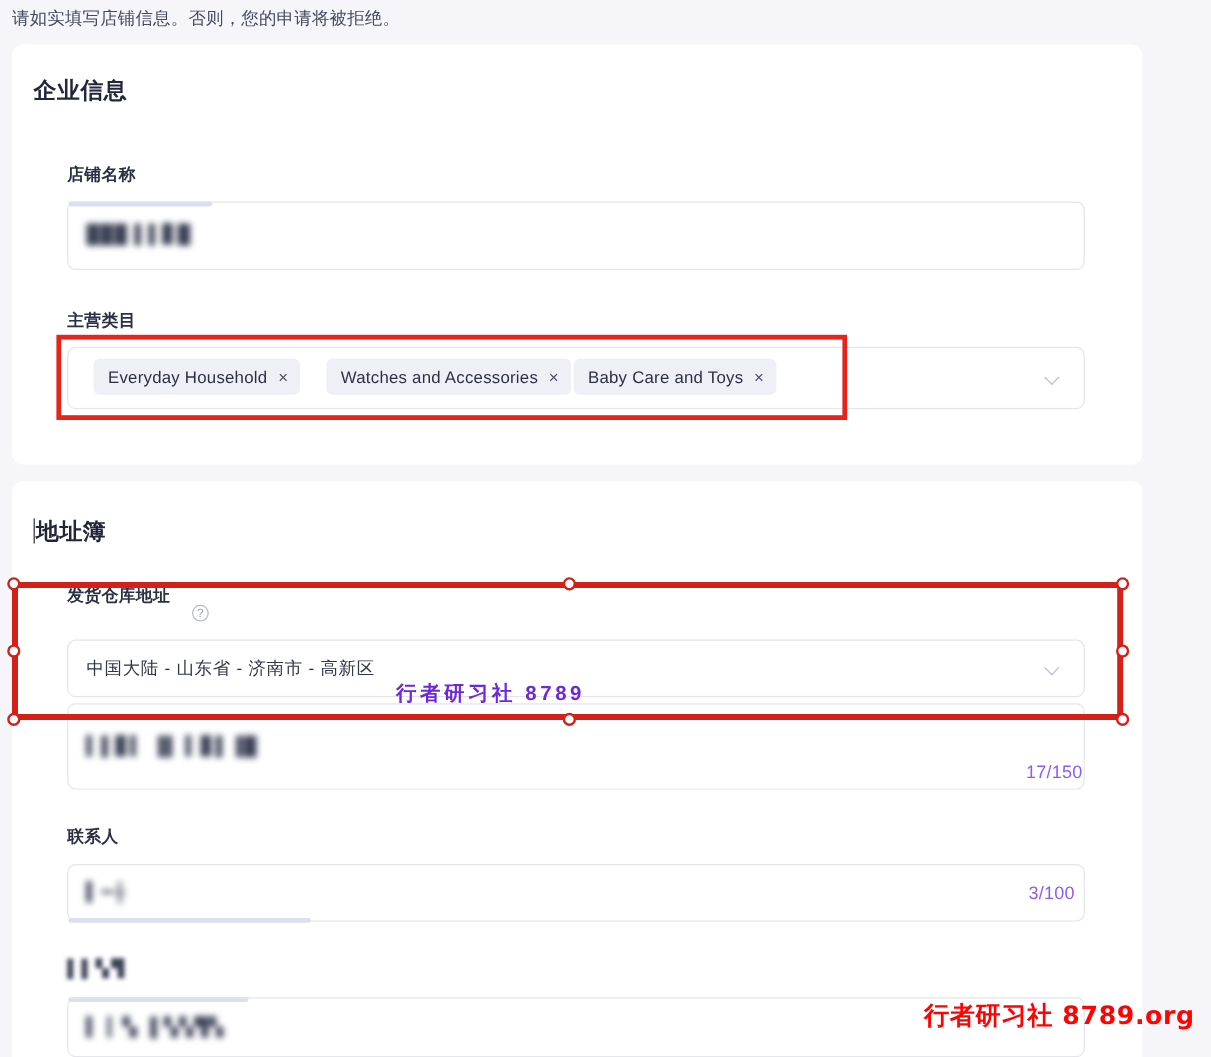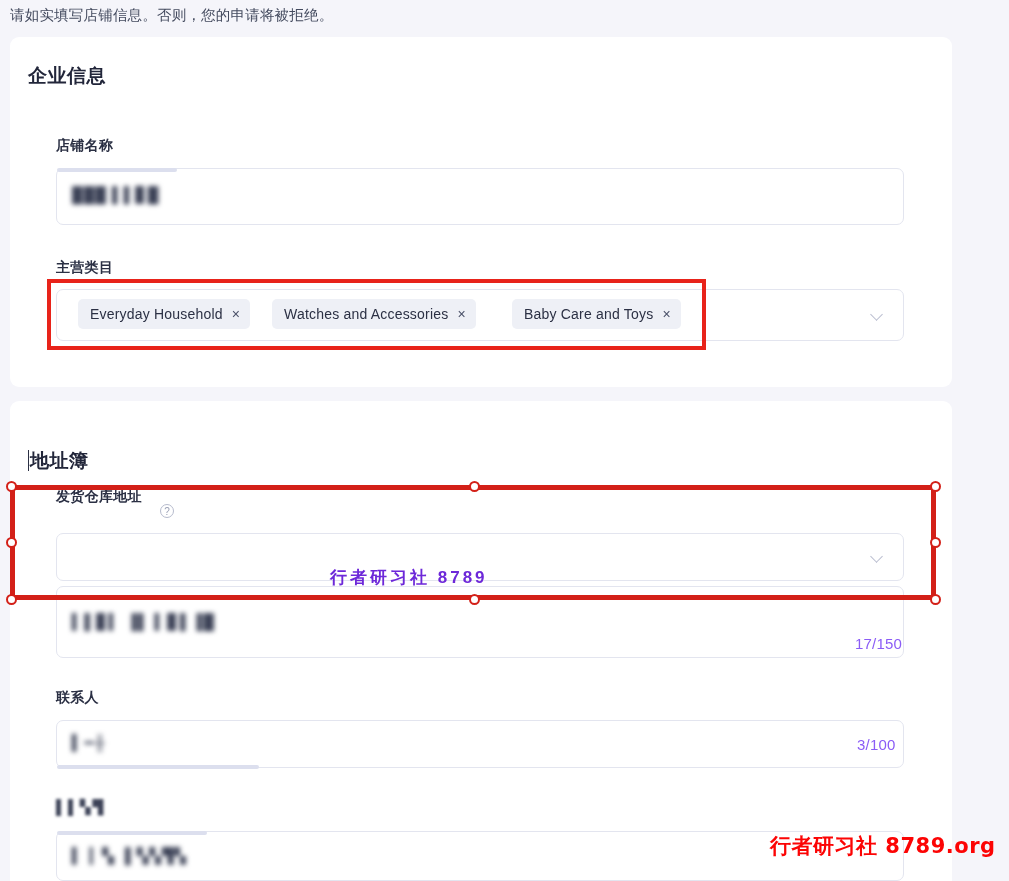--- a/index.html
+++ b/index.html
@@ -44,21 +44,21 @@
   .card-addr { top: 401px; height: 480px; border-bottom-left-radius: 0; border-bottom-right-radius: 0; }
 
   .section-title {
     position: absolute;
     font-size: 19px;
     font-weight: bold;
     color: #22263a;
     letter-spacing: 0.5px;
   }
   .title-biz { left: 28px; top: 63px; }
-  .title-addr { left: 28px; top: 430px; margin-top: 18px; }
+  .title-addr { left: 28px; top: 430px; }
 
   .caret-before {
     display: inline-block;
     width: 1px;
     height: 21px;
     background: #2b3044;
     vertical-align: -4px;
     margin-right: 1px;
   }
 
@@ -250,37 +250,38 @@
   <div class="input-box" style="left:56px; top:289px; width:848px; height:52px;"></div>
 
   <div class="tag" style="left:78px; top:299px;">
     <span>Everyday Household</span>
     <span class="tag-x">×</span>
   </div>
   <div class="tag" style="left:272px; top:299px;">
     <span>Watches and Accessories</span>
     <span class="tag-x">×</span>
   </div>
-  <div class="tag" style="left:512px; top:299px;text-align:center;">
+  <div class="tag" style="left:478px; top:299px;text-align:center;">
     <span>Baby Care and Toys</span>
     <span class="tag-x">×</span>
   </div>
 
   <div class="chevron" style="left:872px; top:309px;"></div>
 
   <div class="red-box" style="left:47px; top:279px; width:659px; height:71px;"></div>
 
   <div class="card card-addr"></div>
 
   <div class="section-title title-addr"><span class="caret-before"></span><span>地址簿</span></div>
 
   <div class="field-label" style="left:56px; top:488px;">发货仓库地址</div>
   <div class="help-icon" style="left:160px; top:504px;">?</div>
 
   <div class="input-box" style="left:56px; top:533px; width:848px; height:48px;"></div>
+  <div class="addr-value" style="left:72px; top:548px;">中国大陆 - 山东省 - 济南市 - 高新区</div>
   <div class="chevron" style="left:872px; top:551px;"></div>
 
   <div class="ghost-watermark">行者研习社 8789</div>
 
   <div class="input-box" style="left:56px; top:586px; width:848px; height:72px;"></div>
   <div class="blur-text" style="left:72px; top:613px;">▍▌▊▍ ▐▌ ▍▊▌▐█</div>
   <div class="counter" style="left:855px; top:635px;">17/150</div>
 
   <div class="field-label" style="left:56px; top:689px;">联系人</div>
   <div class="input-box" style="left:56px; top:720px; width:848px; height:48px;">

